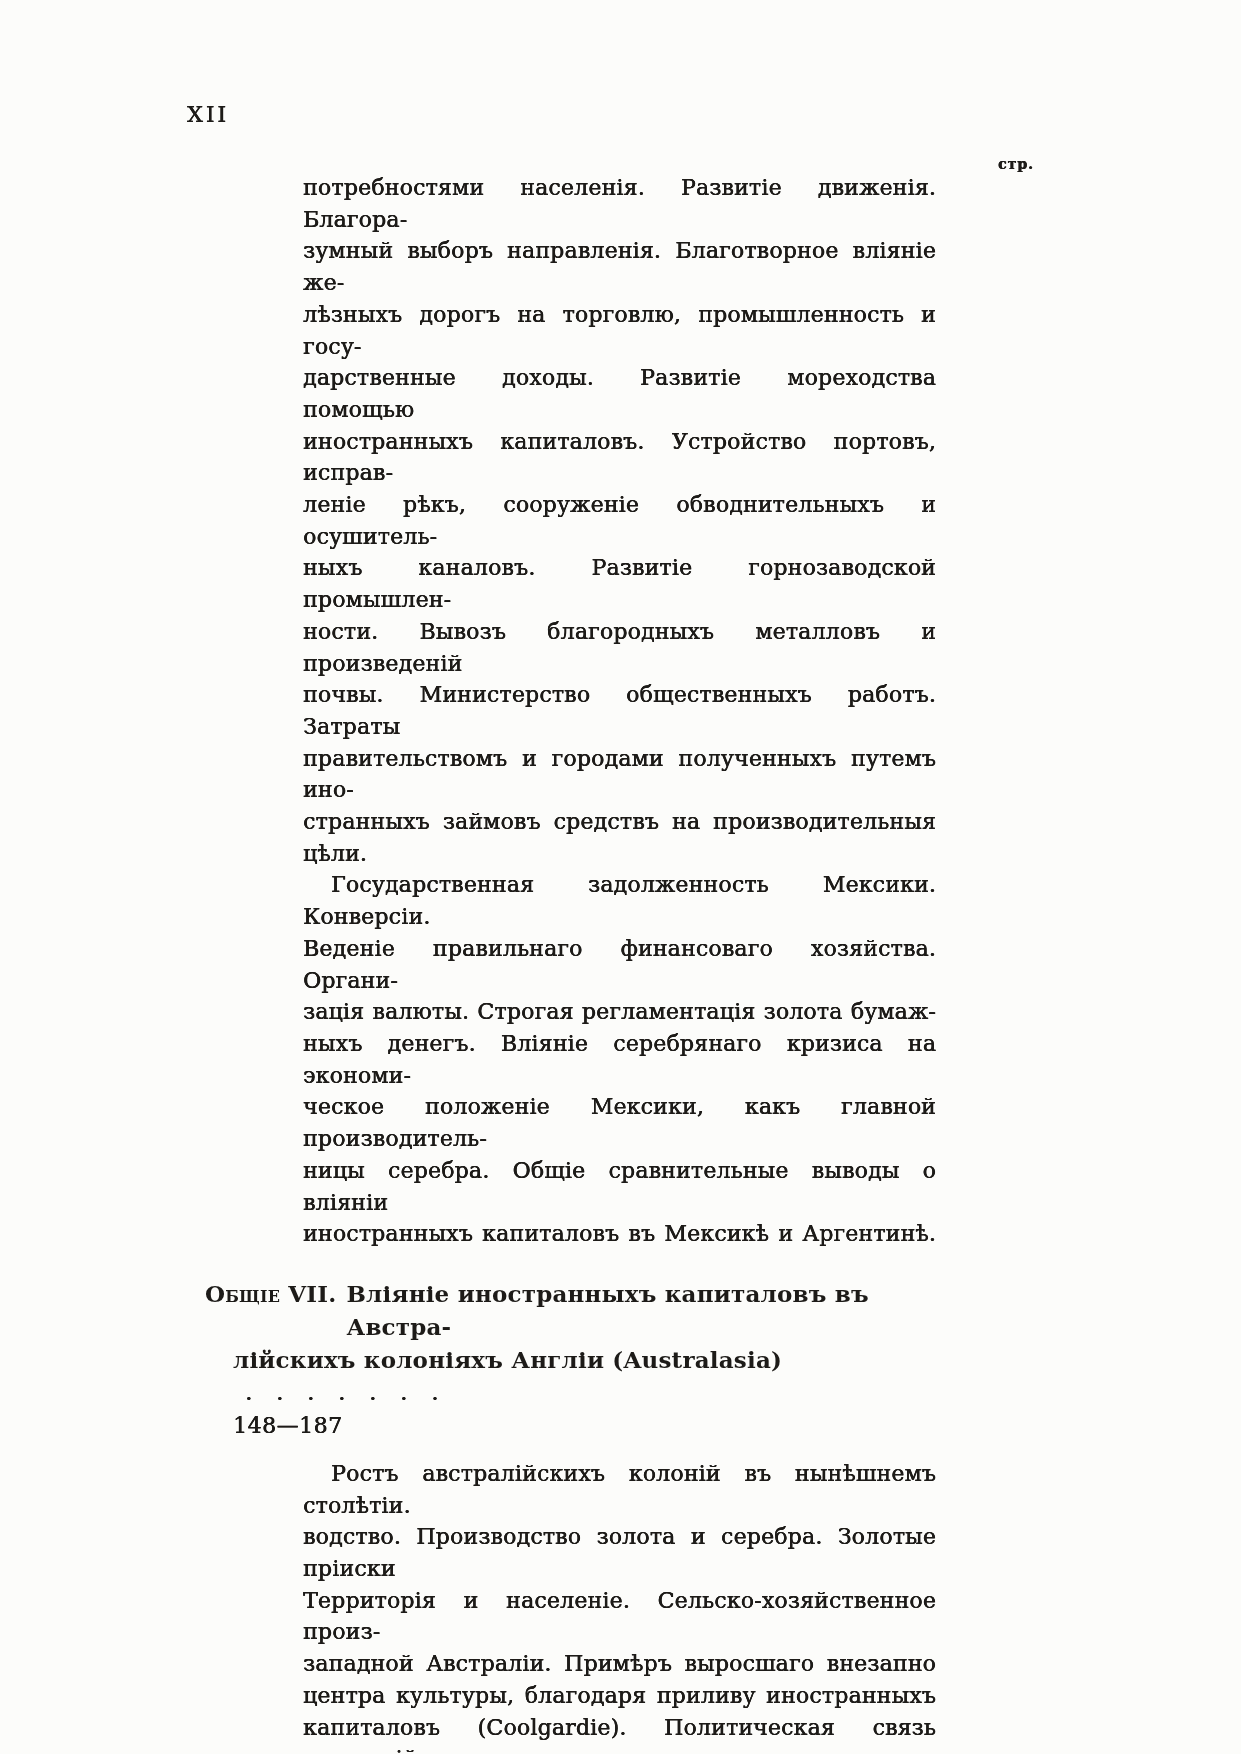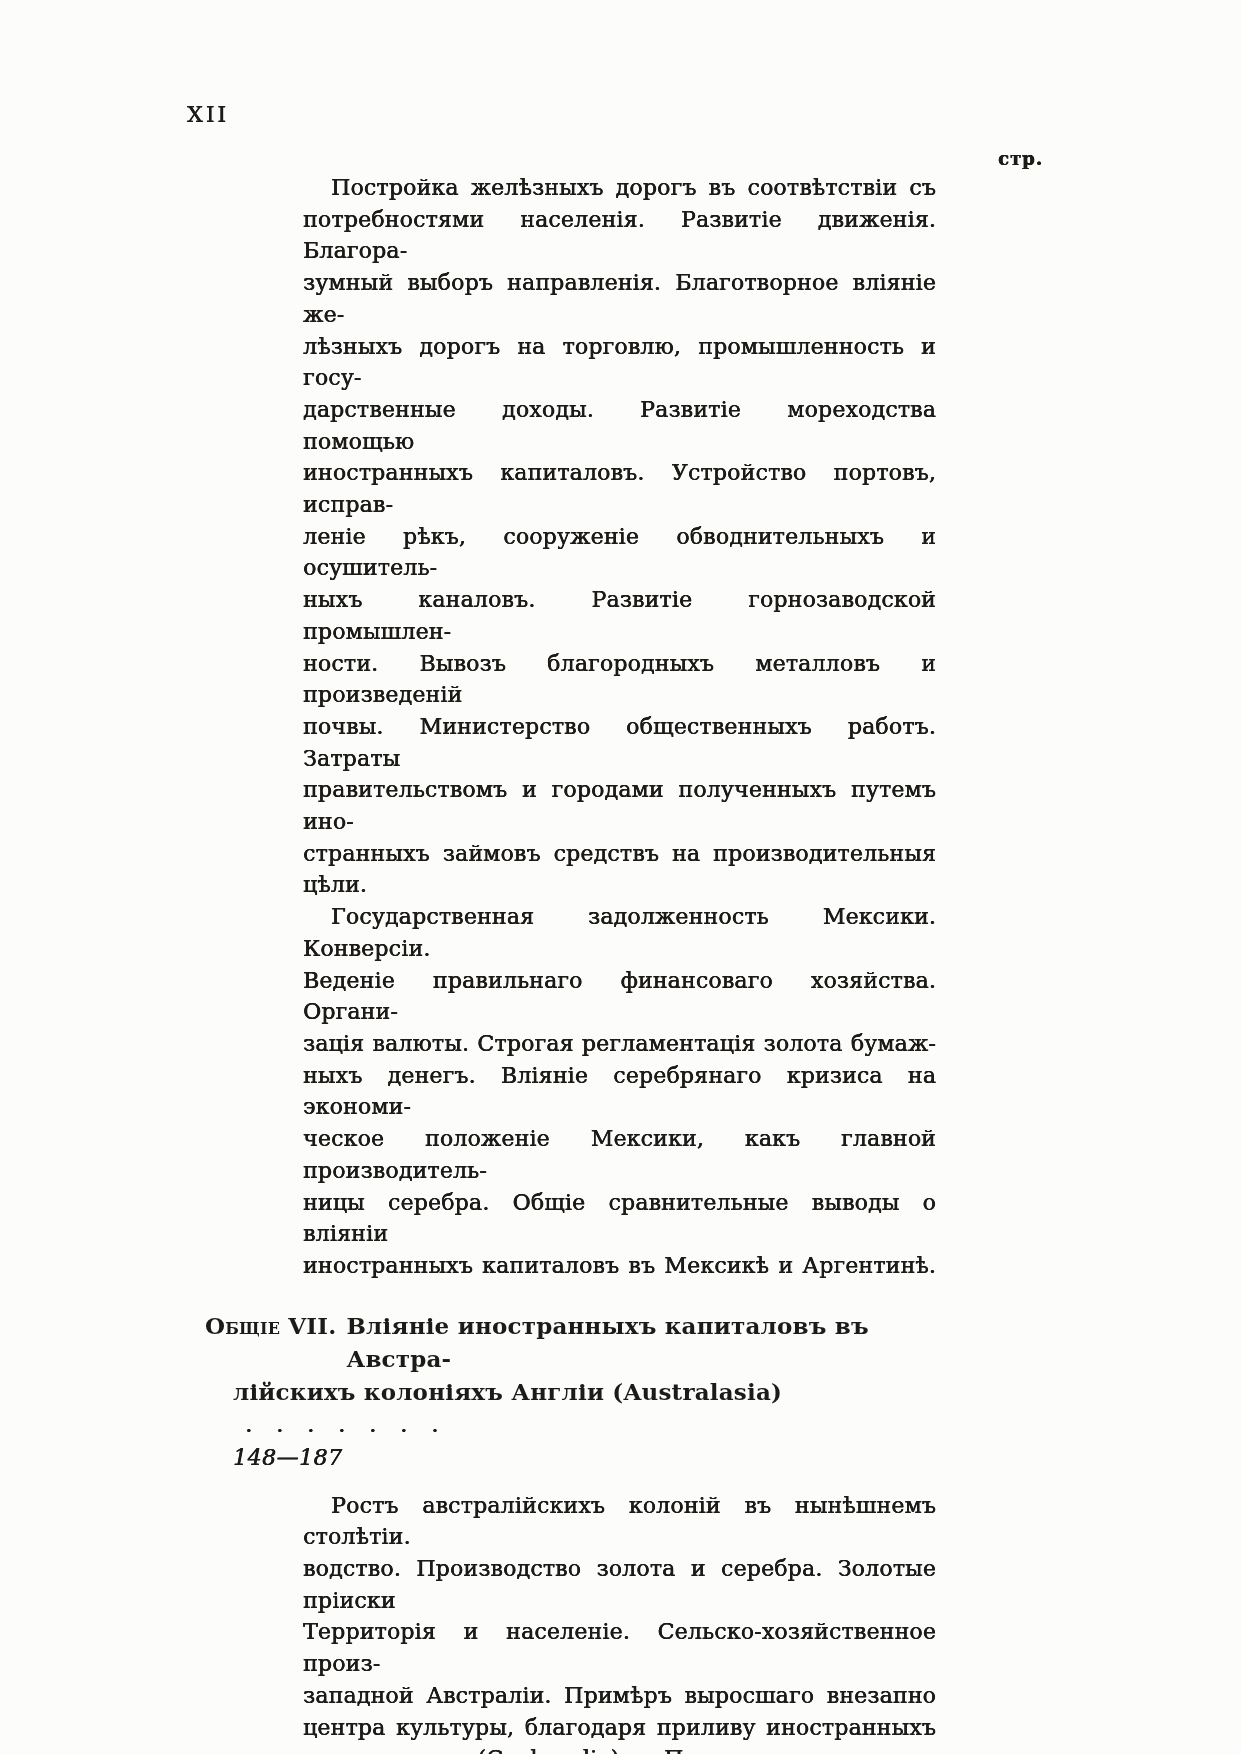--- a/index.html
+++ b/index.html
@@ -24,22 +24,22 @@
   .page-number {
     position: absolute;
     left: 187px;
     top: 102px;
     font-size: 22px;
     letter-spacing: 3px;
   }
   .col-header {
     position: absolute;
     left: 998px;
-    top: 148px;
-    font-size: 18px;
+    top: 156px;
+    font-size: 14px;
     font-weight: bold;
     letter-spacing: 1px;
   }
 
   .text-block {
     position: absolute;
     left: 205px;
     top: 172px;
     width: 858px;
   }
@@ -84,38 +84,36 @@
     font-weight: normal;
     white-space: nowrap;
     overflow: hidden;
     padding: 0 12px;
   }
   .pages {
     font-weight: normal;
     font-size: 22px;
     white-space: nowrap;
     letter-spacing: 0.5px;
-    font-style: italic;
   }
 
   .para.after-chapter { margin-top: 16px; }
 </style>
 </head>
 <body>
 
 <div class="page">
 
   <div class="page-number inked">XII</div>
 
   <div class="col-header inked">стр.</div>
 
   <div class="text-block">
 
     <div class="para inked">
-        <div class="line first">Постройка желѣзныхъ дорогъ въ соотвѣтствіи съ</div>
         <div class="line">потребностями населенія. Развитіе движенія. Благора-</div>
         <div class="line">зумный выборъ направленія. Благотворное вліяніе же-</div>
         <div class="line">лѣзныхъ дорогъ на торговлю, промышленность и госу-</div>
         <div class="line">дарственные доходы. Развитіе мореходства помощью</div>
         <div class="line">иностранныхъ капиталовъ. Устройство портовъ, исправ-</div>
         <div class="line">леніе рѣкъ, сооруженіе обводнительныхъ и осушитель-</div>
         <div class="line">ныхъ каналовъ. Развитіе горнозаводской промышлен-</div>
         <div class="line">ности. Вывозъ благородныхъ металловъ и произведеній</div>
         <div class="line">почвы. Министерство общественныхъ работъ. Затраты</div>
         <div class="line">правительствомъ и городами полученныхъ путемъ ино-</div>

